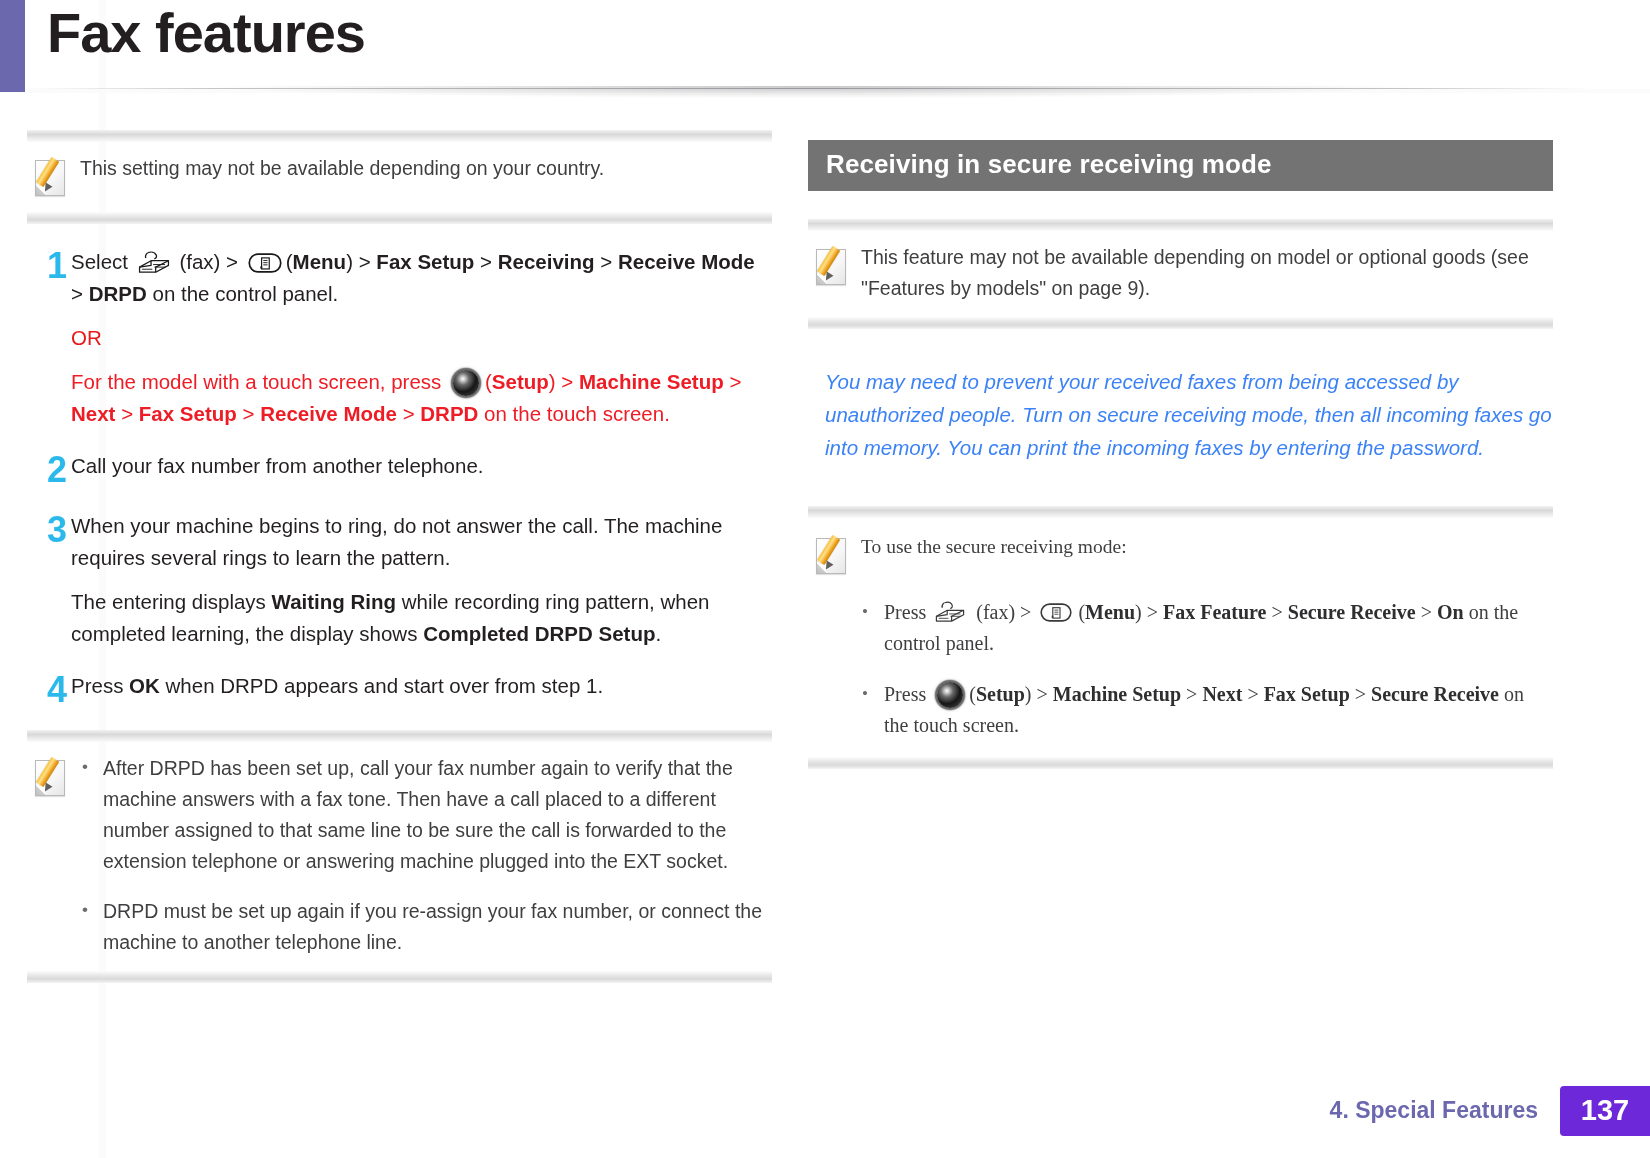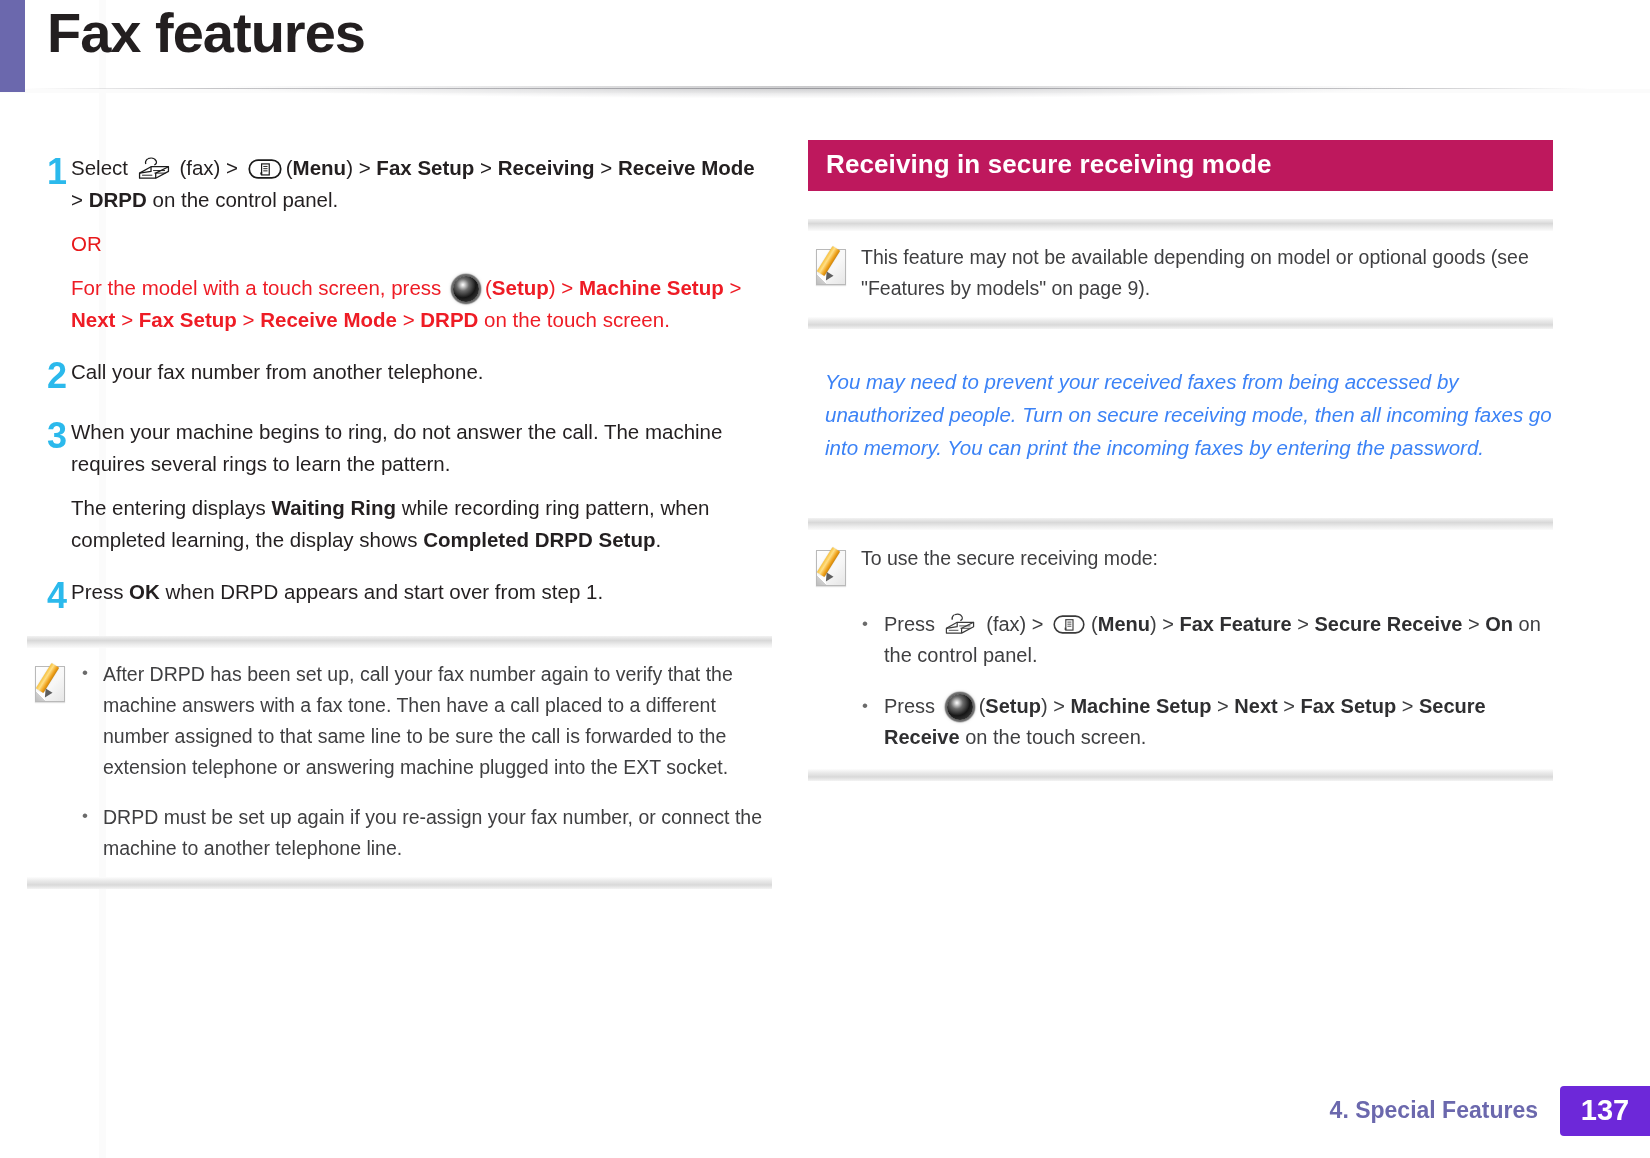--- a/index.html
+++ b/index.html
@@ -128,21 +128,21 @@
   }
   .ico-setup::before{
     content:"";position:absolute;left:-3px;top:-3px;width:32px;height:32px;
     background:
       radial-gradient(circle at 50% 50%, rgba(0,0,0,0) 56%, rgba(90,90,90,.85) 57%, rgba(90,90,90,0) 72%);
     border-radius:50%;
   }
 
   
   .section-banner{
-    background:#be185d;color:#ffffff;
+    background:#737373;color:#ffffff;
     font-size:26px;font-weight:bold;
     padding:9px 0 11px 18px;
     width:100%;box-sizing:border-box;
     letter-spacing:.1px;
   }
   .body-para{
     font-size:20.5px;line-height:33px;color:#3b82f6;
     margin:36px 0 0 17px;
     font-style:italic;
   }
@@ -200,20 +200,33 @@
 
 <div class="ghost"></div>
 
 <div class="purple-tab"></div>
 <div class="page-title">Fax features</div>
 <div class="header-rule"></div>
 <div class="header-shadow"></div>
 
 <div class="col-left">
 
+  <div class="note">
+    <div class="bar top"></div>
+    <div class="body">
+      <span class="note-icon">
+        <span class="paper"></span>
+          <span class="fold"></span>
+        <span class="pencil"></span>
+          <span class="tip"></span>
+      </span>
+      <span class="txt">This setting may not be available depending on your country.</span>
+    </div>
+    <div class="bar bot"></div>
+  </div>
 
   <div class="steps">
 
     <div class="step">
       <div class="step-num">1</div>
       <div class="step-body">
         <p><span>Select</span>
           <span class="ico ico-fax">
             <svg viewBox="0 0 40 28" width="34" height="24" aria-hidden="true">
               <g fill="none" stroke="#1a1a1a" stroke-width="1.5" stroke-linejoin="round">
@@ -328,21 +341,21 @@
         <span class="pencil"></span>
           <span class="tip"></span>
       </span>
       <span class="txt">This feature may not be available depending on model or optional goods (see "Features by models" on page 9).</span>
     </div>
     <div class="bar bot"></div>
   </div>
 
   <p class="body-para">You may need to prevent your received faxes from being accessed by unauthorized people. Turn on secure receiving mode, then all incoming faxes go into memory. You can print the incoming faxes by entering the password.</p>
 
-  <div class="note" style="margin-top:54px;">
+  <div class="note" style="margin-top:42px;font-family:Liberation Serif, serif;">
     <div class="bar top"></div>
     <div class="body" style="display:block;padding:13px 4px 16px 4px;">
       <div style="display:flex;align-items:flex-start;">
         <span class="note-icon">
           <span class="paper"></span>
             <span class="fold"></span>
           <span class="pencil"></span>
             <span class="tip"></span>
         </span>
         <span class="txt" style="padding-left:9px;">To use the secure receiving mode:</span>

